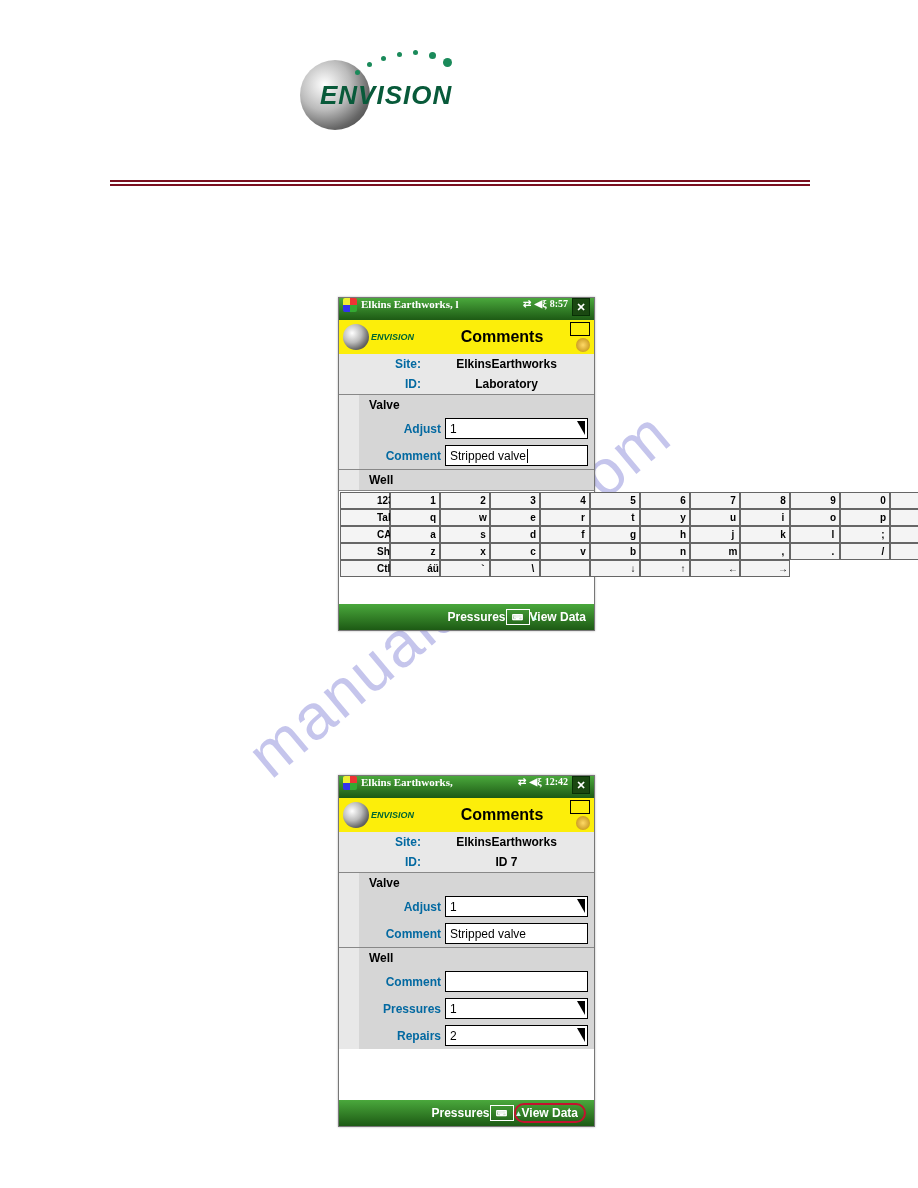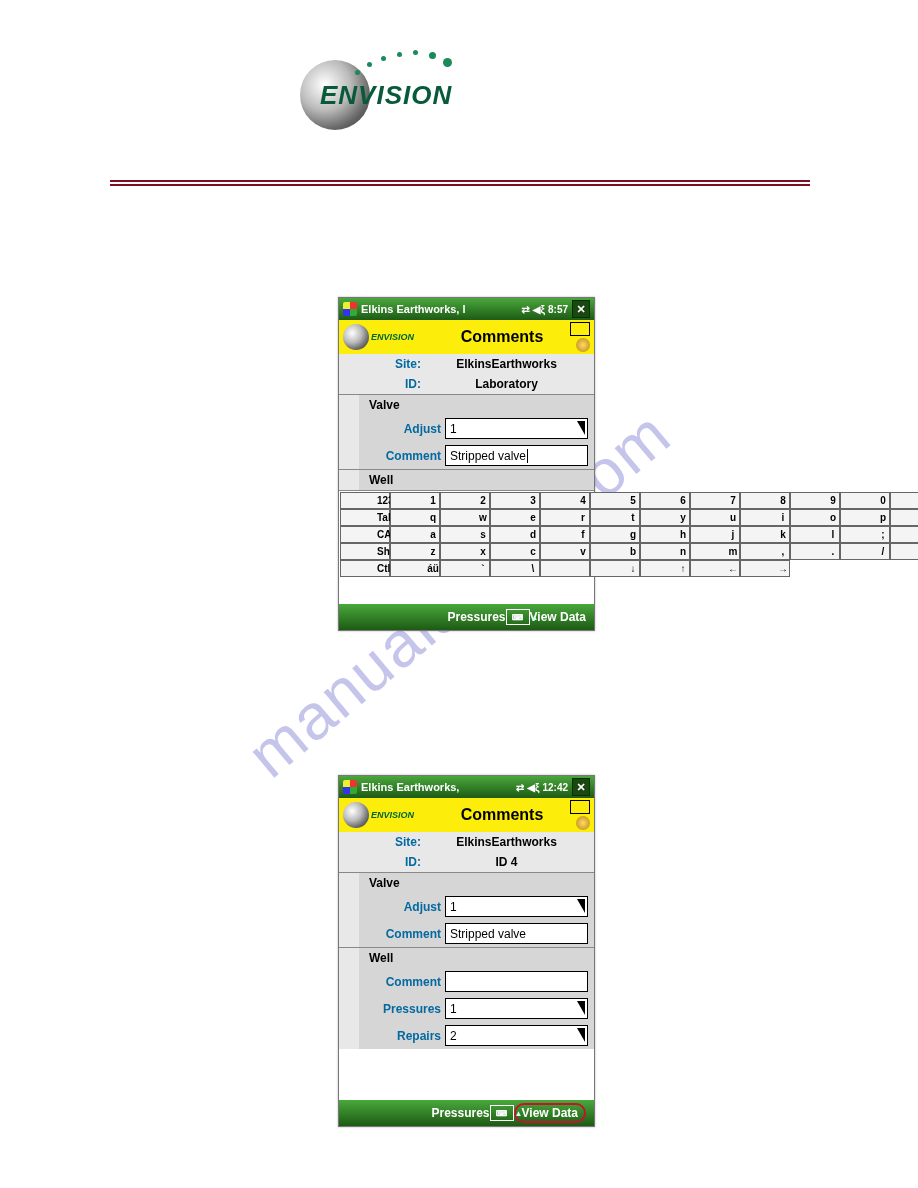--- a/index.html
+++ b/index.html
@@ -84,26 +84,27 @@
     background: #2c6a22;
     box-shadow: 0 0 2px rgba(0,0,0,0.3);
   }
   .device1 { left: 338px; top: 297px; height: 332px; }
   .device2 { left: 338px; top: 775px; height: 350px; }
 
   .titlebar {
     height: 22px;
     background: linear-gradient(to bottom, #4aa83c, #1d5a14);
     display: flex;
-    align-items: center;
+    align-items: flex-start;
     color: #fff;
     font-size: 11px;
     font-weight: bold;
     padding: 0 4px;
     gap: 4px;
+    font-family: Liberation Serif, serif;
   }
   .win-flag {
     width: 14px; height: 14px;
     background: conic-gradient(#e33 0 25%, #3a3 25% 50%, #33e 50% 75%, #ee3 75% 100%);
     border-radius: 2px;
   }
   .title-text { flex: 1; white-space: nowrap; overflow: hidden; text-overflow: ellipsis; }
   .title-icons { display:flex; gap:3px; align-items:center; font-size:10px; }
   .close-x {
     width: 16px; height: 16px;
@@ -459,21 +460,21 @@
         <div class="battery"></div>
         <div class="banner-extra"></div>
       </div>
       <div class="content">
         <div class="row">
           <div class="label-col">Site:</div>
           <div class="value-col">ElkinsEarthworks</div>
         </div>
         <div class="row">
           <div class="label-col">ID:</div>
-          <div class="value-col">ID 4</div>
+          <div class="value-col">ID 7</div>
         </div>
         <div class="divider"></div>
         <div class="row section">
           <div class="section-label">Valve</div>
         </div>
         <div class="row section">
           <div class="label-col">Adjust</div>
           <div class="field dropdown">
             <span>1</span>
           </div>

